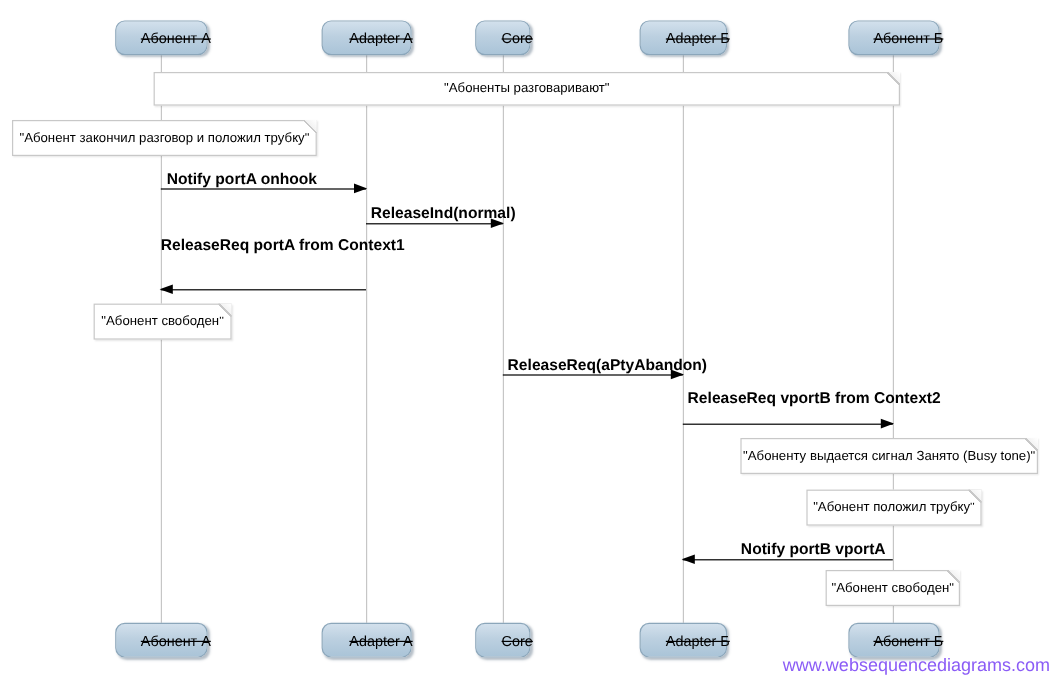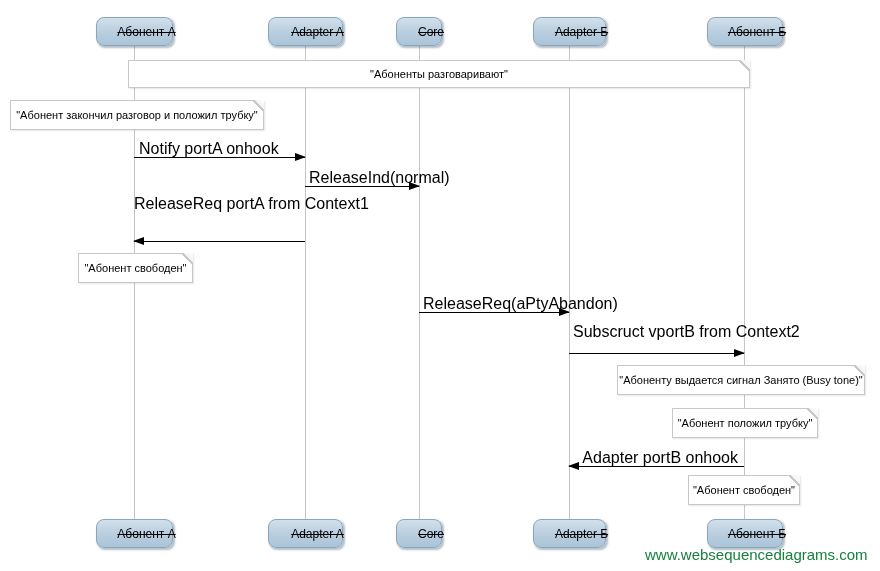--- a/index.html
+++ b/index.html
@@ -29,25 +29,25 @@
   .msg-line.right::after{
     content:'';position:absolute;right:-1px;top:-5px;width:0;height:0;
     border-style:solid;border-width:4.5px 0 4.5px 11px;
     border-color:transparent transparent transparent #000;
   }
   .msg-line.left::after{
     content:'';position:absolute;left:-1px;top:-5px;width:0;height:0;
     border-style:solid;border-width:4.5px 11px 4.5px 0;
     border-color:transparent #000 transparent transparent;
   }
-  .msg-label{position:absolute;font-size:16px;line-height:14px;white-space:nowrap;}
+  .msg-label{position:absolute;font-size:13px;line-height:14px;white-space:nowrap;font-weight:bold;}
   .msg-label.align-right{text-align:right;}
   .watermark{
-    position:absolute;left:645px;top:546px;width:230px;text-align:left;
-    font-size:15px;color:#15803d;white-space:nowrap;
+    position:absolute;left:645px;top:546px;width:230px;text-align:right;
+    font-size:15px;color:#8b5cf6;white-space:nowrap;
   }
 </style>
 </head>
 <body>
 
 <div class="canvas">
 
   <div class="lifeline" style="left:134px;"></div>
   <div class="lifeline" style="left:305px;"></div>
   <div class="lifeline" style="left:419px;"></div>
@@ -102,37 +102,37 @@
     <span class="fold"></span>
   </div>
 
   <div>
     <div class="msg-label" style="left:423px;top:297px;">ReleaseReq(aPtyAbandon)</div>
     <div class="msg-line right" style="left:419px;top:312px;width:150px;"></div>
   </div>
 
   <div>
     <div class="msg-label" style="left:573px;top:325px;">
-      <div>Subscruct vportB from Context2</div>
+      <div>ReleaseReq vportB from Context2</div>
     </div>
     <div class="msg-line right" style="left:569px;top:353px;width:175px;"></div>
   </div>
 
   <div class="note" style="left:617px;top:365px;width:248px;height:30px;">
     <span>"Абоненту выдается сигнал Занято (Busy tone)"</span>
     <span class="fold"></span>
   </div>
 
   <div class="note" style="left:672px;top:408px;width:146px;height:30px;">
     <span>"Абонент положил трубку"</span>
     <span class="fold"></span>
   </div>
 
   <div>
-    <div class="msg-label align-right" style="left:574px;top:451px;width:164px;">Adapter portB onhook</div>
+    <div class="msg-label align-right" style="left:574px;top:451px;width:164px;">Notify portB vportA</div>
     <div class="msg-line left" style="left:569px;top:466px;width:175px;"></div>
   </div>
 
   <div class="note" style="left:688px;top:475px;width:112px;height:30px;">
     <span>"Абонент свободен"</span>
     <span class="fold"></span>
   </div>
 
   <div class="actor" style="left:96px;top:519px;width:77px;">
     <span class="lbl">Абонент А</span>

